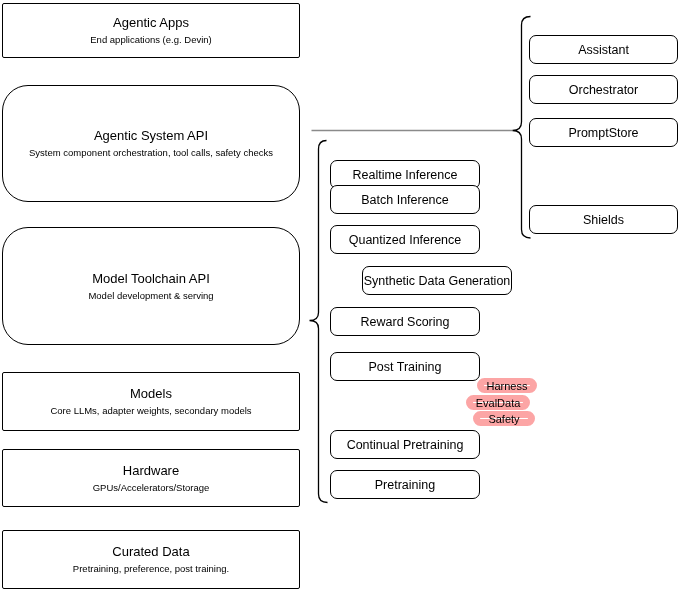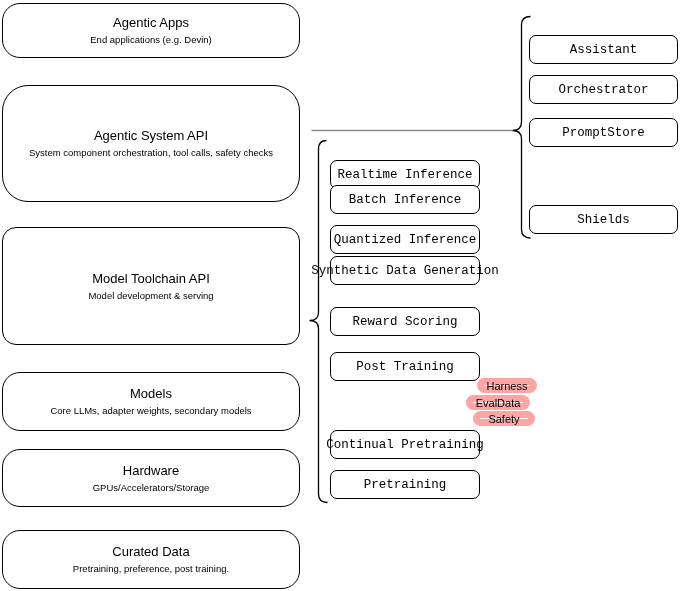--- a/index.html
+++ b/index.html
@@ -17,21 +17,21 @@
     left: 0; top: 0;
     width: 682px; height: 591px;
     pointer-events: none;
   }
   .node {
     position: absolute;
     left: 2px;
     width: 298px;
     background: #ffffff;
     border: 1px solid #000000;
-    border-radius: 18px;
+    border-radius: 2px;
     display: flex;
     flex-direction: column;
     align-items: center;
     justify-content: center;
     text-align: center;
     box-sizing: border-box;
   }
   .node.big { border-radius: 26px; }
   .node .title {
     font-size: 13px;
@@ -50,21 +50,20 @@
     height: 29px;
     background: #ffffff;
     border: 1px solid #000000;
     border-radius: 7px;
     display: flex;
     align-items: center;
     justify-content: center;
     box-sizing: border-box;
     font-size: 12.5px;
     white-space: nowrap;
-    font-family: Liberation Mono, monospace;
   }
   .mid { left: 330px; }
   .right-col { left: 529px; width: 149px; }
   .pill {
     position: absolute;
     height: 15px;
     background: #ffffff;
     border: 7px solid #fca5a5;
     border-radius: 8px;
     display: flex;
@@ -88,41 +87,41 @@
   </svg>
 
   <div class="node" style="top:3px;height:55px;">
     <div class="title">Agentic Apps</div>
     <div class="subtitle">End applications (e.g. Devin)</div>
   </div>
   <div class="node big" style="top:85px;height:117px;">
     <div class="title">Agentic System API</div>
     <div class="subtitle">System component orchestration, tool calls, safety checks</div>
   </div>
-  <div class="node big" style="top:227px;height:118px;border-radius:14px;">
+  <div class="node big" style="top:227px;height:118px;">
     <div class="title">Model Toolchain API</div>
     <div class="subtitle">Model development &amp; serving</div>
   </div>
   <div class="node" style="top:372px;height:59px;">
     <div class="title">Models</div>
     <div class="subtitle">Core LLMs, adapter weights, secondary models</div>
   </div>
   <div class="node" style="top:449px;height:58px;">
     <div class="title">Hardware</div>
     <div class="subtitle">GPUs/Accelerators/Storage</div>
   </div>
   <div class="node" style="top:530px;height:59px;">
     <div class="title">Curated Data</div>
     <div class="subtitle">Pretraining, preference, post training.</div>
   </div>
 
   <div class="pbox mid" style="top:160px;">Realtime Inference</div>
   <div class="pbox mid" style="top:185px;">Batch Inference</div>
   <div class="pbox mid" style="top:225px;">Quantized Inference</div>
-  <div class="pbox mid" style="top:256px;">Synthetic Data Generation</div>
+  <div class="pbox mid" style="top:266px;margin-left:32px;">Synthetic Data Generation</div>
   <div class="pbox mid" style="top:307px;">Reward Scoring</div>
   <div class="pbox mid" style="top:352px;">Post Training</div>
   <div class="pbox mid" style="top:430px;">Continual Pretraining</div>
   <div class="pbox mid" style="top:470px;">Pretraining</div>
 
   <div class="pill" style="left:477px;top:378px;width:60px;">Harness</div>
   <div class="pill" style="left:466px;top:395px;width:64px;">EvalData</div>
   <div class="pill" style="left:473px;top:411px;width:62px;">Safety</div>
 
   <div class="pbox right-col" style="top:35px;">Assistant</div>

